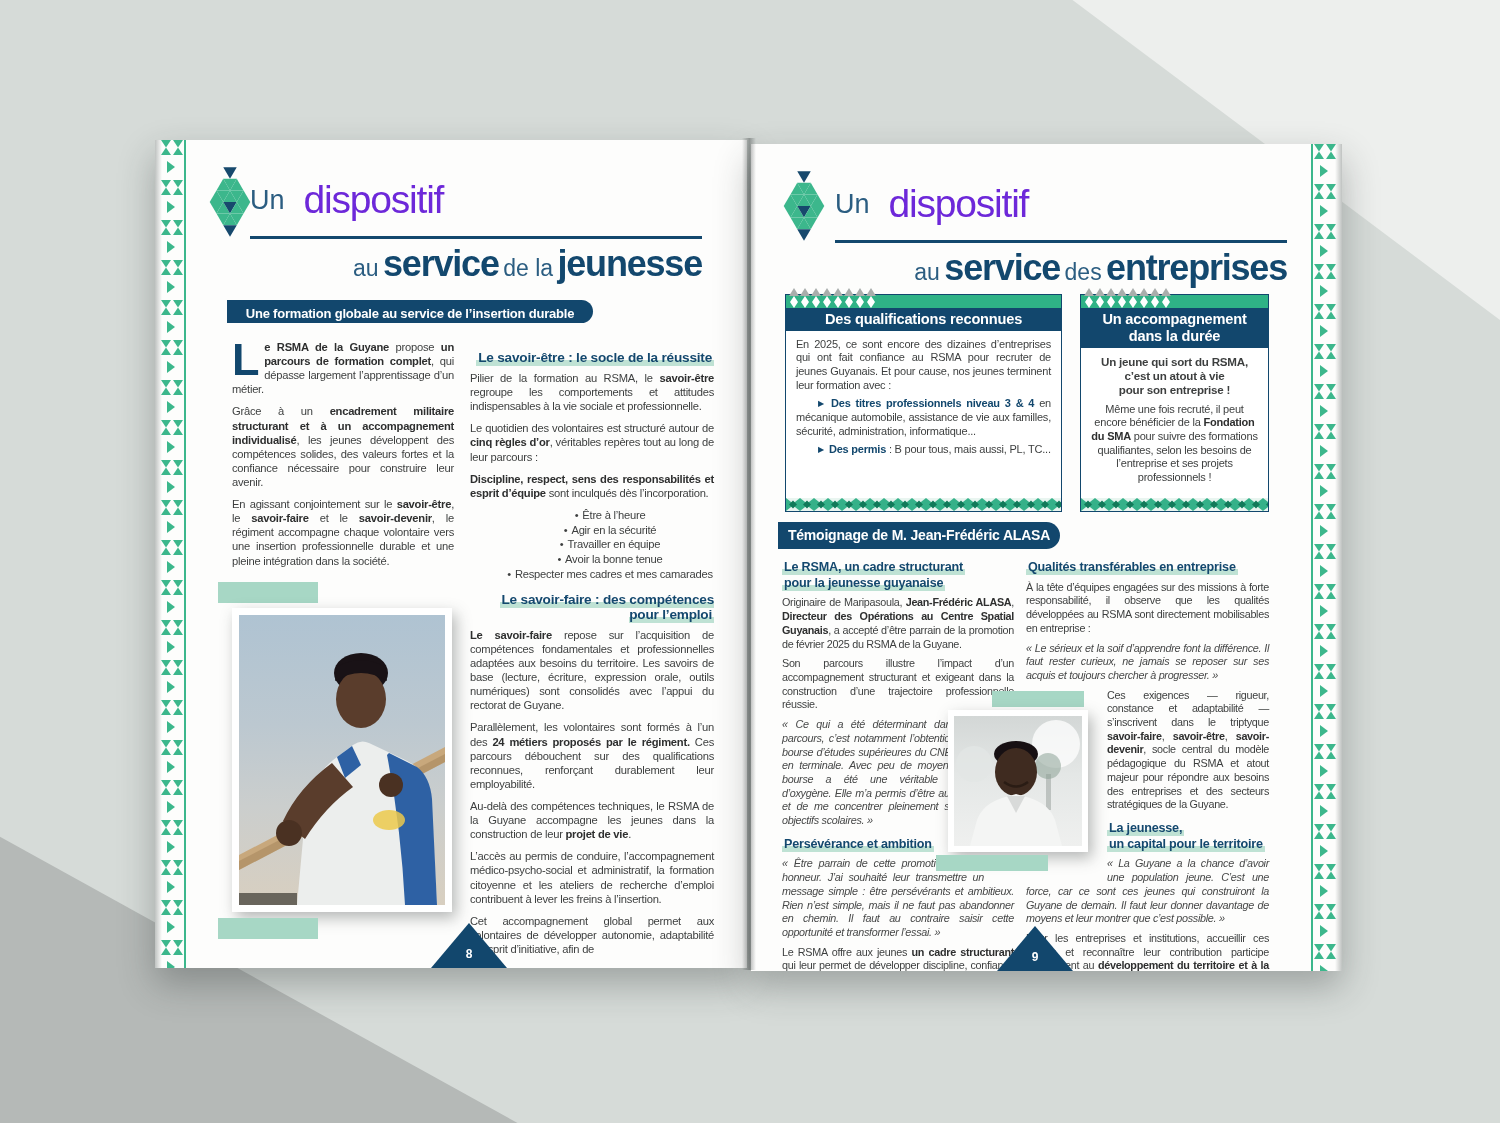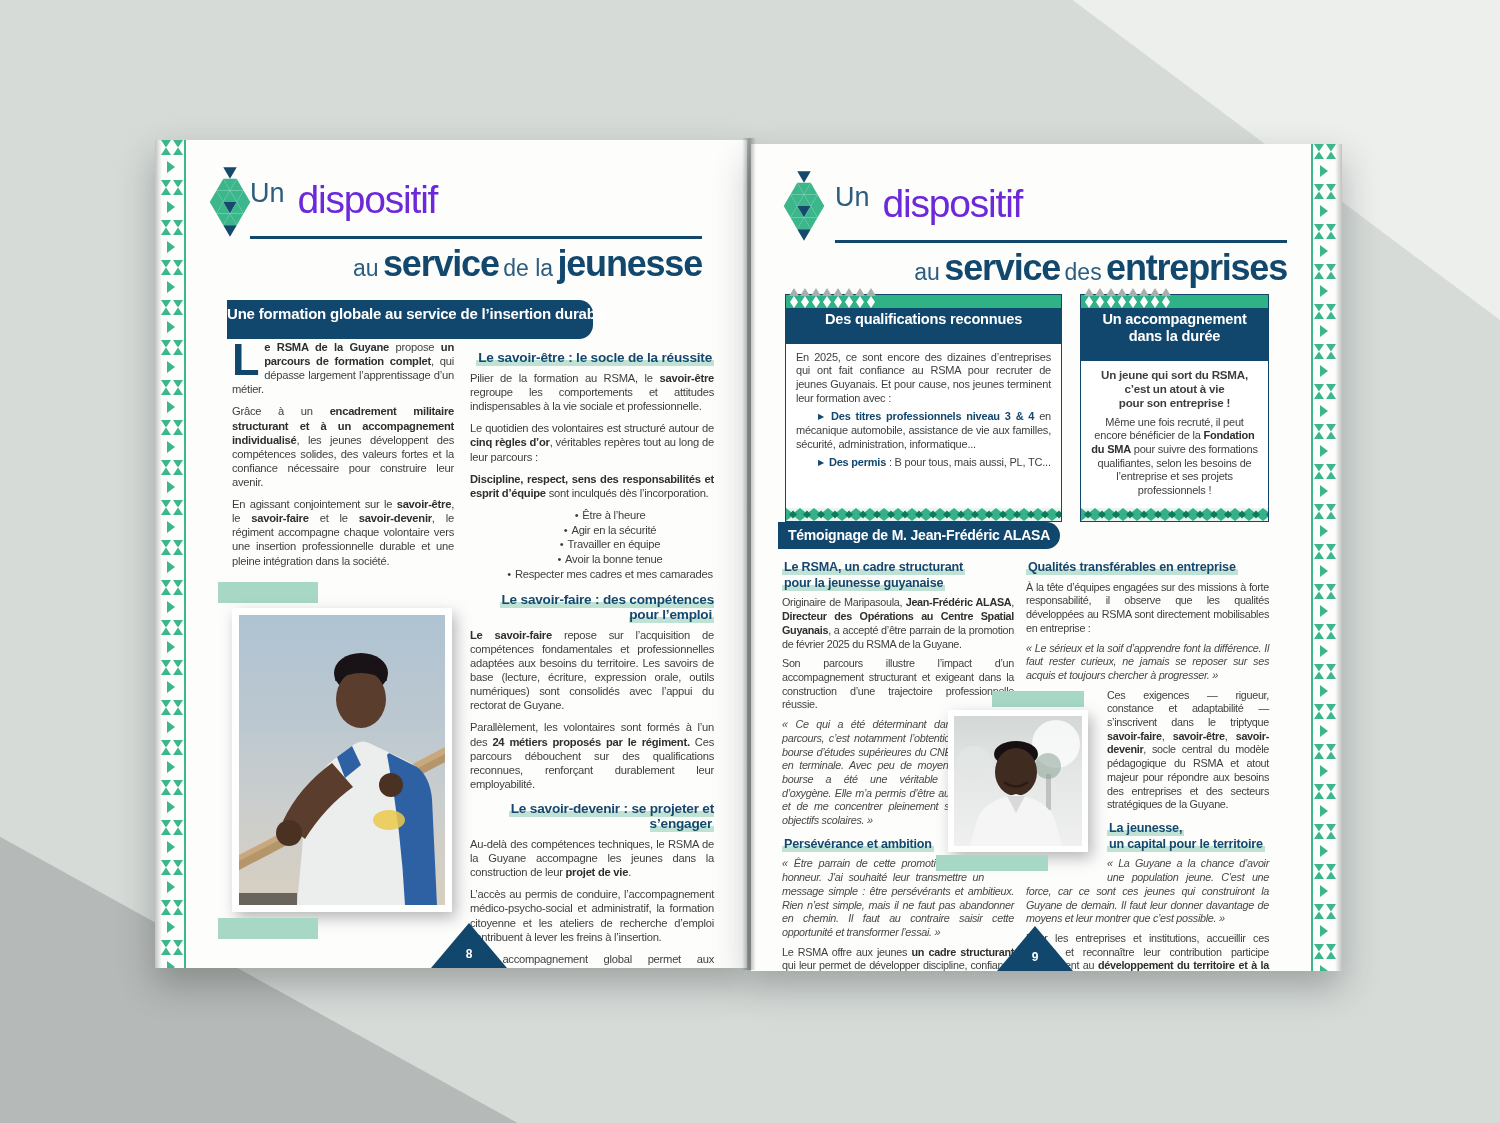--- a/index.html
+++ b/index.html
@@ -27,35 +27,35 @@
   .strip-left svg.pat { left:4px; }
   .strip-right svg.pat { right:4px; }
   .strip .vline { position:absolute; top:0; bottom:0; width:2px; background:#3cb78c; }
   .strip-left .vline { right:3px; }
   .strip-right .vline { left:3px; }
 
   
   .logo { position:absolute; width:58px; height:72px; }
   .page-left .logo { left:46px; top:26px; }
   .page-right .logo { left:24px; top:26px; }
-  .t1 { position:absolute; top:38px; display:flex; align-items:flex-start; gap:13px; white-space:nowrap; }
+  .t1 { position:absolute; top:38px; display:flex; align-items:center; gap:19px; white-space:nowrap; }
   .page-left .t1 { left:95px; } .page-right .t1 { left:84px; }
   .t-un  { font-size:27px; font-weight:400; color:#2b5d81; }
   .t-big { font-size:39px; font-weight:400; color:#6d28d9; letter-spacing:-1.2px; }
   .rule { position:absolute; top:96px; height:2.5px; background:#13486e; }
   .page-left .rule { left:95px; width:452px; } .page-right .rule { left:84px; width:452px; }
   .t2 { position:absolute; top:103px; text-align:right; white-space:nowrap; }
   .page-left .t2 { left:95px; width:452px; } .page-right .t2 { left:84px; width:452px; }
   .t2 .sm { font-size:23px; font-weight:400; color:#2b5d81; }
   .t2 .bg { font-size:36px; font-weight:800; color:#13486e; letter-spacing:-1.2px;text-align:center; }
 
   
   .banner { position:absolute; background:#12476d; color:#fff; font-weight:700;
       border-radius:0 14px 14px 0; text-align:center; white-space:nowrap; }
-  .banner-formation { left:72px; top:160px; width:366px; height:39px; line-height:27px; font-size:15px; letter-spacing:-0.2px; }
+  .banner-formation { left:72px; top:160px; width:366px; height:23px; line-height:27px; font-size:13px; letter-spacing:-0.2px; }
   .banner-temoignage { left:27px; top:378px; width:282px; height:27px; line-height:27px; font-size:14px; letter-spacing:-0.2px; }
 
   
   .cols { position:absolute; display:flex; }
   .cols-left { left:77px; top:200px; width:482px; gap:16px; }
   .col-l1 { width:222px; } .col-l2 { width:244px; }
   .body-txt p { font-size:11.2px; line-height:1.26; letter-spacing:-0.25px; color:#3d3f3f;
       text-align:justify; margin-bottom:8px; }
   .body-txt b { color:#2e2f2f; }
   .dropcap { float:left; font-size:45px; line-height:36px; font-weight:800; color:#12476d; padding:2px 5px 0 0; }
@@ -83,21 +83,21 @@
       display:flex; align-items:flex-end; justify-content:center; padding-bottom:7px; z-index:5; }
   .page-left .pagetri { left:276px; } .page-right .pagetri { left:246px; }
 
   
   .boxrow { position:absolute; left:34px; top:150px; width:484px; display:flex; gap:18px; }
   .box { border:1.5px solid #12476d; background:#fff; display:flex; flex-direction:column; min-height:218px; }
   .box-qualif { width:277px; } .box-accomp { width:189px; }
   .band-top { height:13px; background:#2fb286; position:relative; flex:none; }
   .band-top svg { position:absolute; left:3px; top:-7px; }
   .box-title { background:#12476d; color:#fff; font-weight:800; text-align:center; flex:none;
-      font-size:14.6px; letter-spacing:-0.2px; padding:3px 4px 16px; line-height:1.15; }
+      font-size:14.6px; letter-spacing:-0.2px; padding:3px 4px 3px; line-height:1.15; }
   .box-content { padding:7px 10px 6px; flex:1; }
   .box-content p { font-size:11px; line-height:1.24; letter-spacing:-0.22px; color:#3d3f3f; text-align:justify; margin-bottom:5px; }
   .box-content p b { color:#2e2f2f; }
   .bullet { text-indent:22px; }
   .bullet .arr { color:#12476d; font-size:8px; vertical-align:1px; margin-right:5px; }
   .bullet b { color:#12476d !important; }
   .box-accomp .box-content p { text-align:center; }
   .lead { color:#12476d; font-weight:700; font-size:11.6px !important; line-height:1.25; }
   .lead span { display:block; }
   .band-bot { height:13px; flex:none; margin-top:auto; }
@@ -234,21 +234,20 @@
           <li><span class="dot">•</span><span>Agir en la sécurité</span></li>
           <li><span class="dot">•</span><span>Travailler en équipe</span></li>
           <li><span class="dot">•</span><span>Avoir la bonne tenue</span></li>
           <li><span class="dot">•</span><span>Respecter mes cadres et mes camarades</span></li>
         </ul>
 
         <div class="sec-head"><span class="hl">Le savoir-faire : des compétences pour l’emploi</span></div>
         <p><b>Le savoir-faire</b><span> repose sur l’acquisition de compétences fondamentales et professionnelles adaptées aux besoins du territoire. Les savoirs de base (lecture, écriture, expression orale, outils numériques) sont consolidés avec l’appui du rectorat de Guyane.</span></p>
         <p><span>Parallèlement, les volontaires sont formés à l’un des </span><b>24 métiers proposés par le régiment.</b><span> Ces parcours débouchent sur des qualifications reconnues, renforçant durablement leur employabilité.</span></p>
 
-        <div class="sec-head"><span class="hl">Le savoir-devenir : se projeter et s’engager</span></div>
         <p><span>Au-delà des compétences techniques, le RSMA de la Guyane accompagne les jeunes dans la construction de leur </span><b>projet de vie</b><span>.</span></p>
         <p>L’accès au permis de conduire, l’accompagnement médico-psycho-social et administratif, la formation citoyenne et les ateliers de recherche d’emploi contribuent à lever les freins à l’insertion.</p>
         <p><span>Cet accompagnement global permet aux volontaires de développer autonomie, adaptabilité et esprit d’initiative, afin de </span></p>
       </div>
     </div>
 
     <div class="pagetri">
         <span>8</span>
       </div>
   </div>

